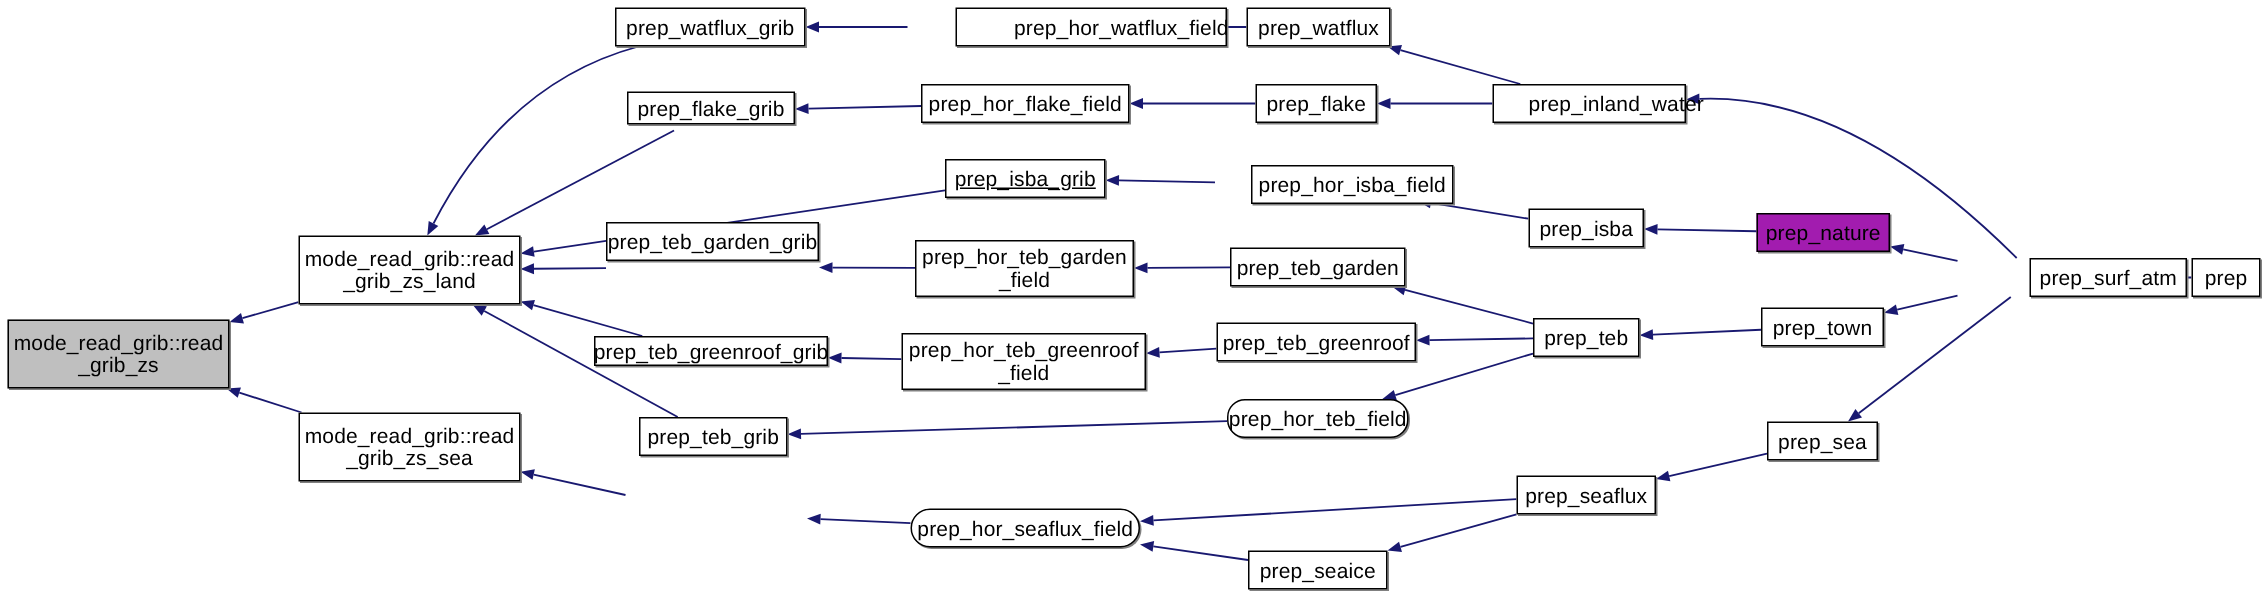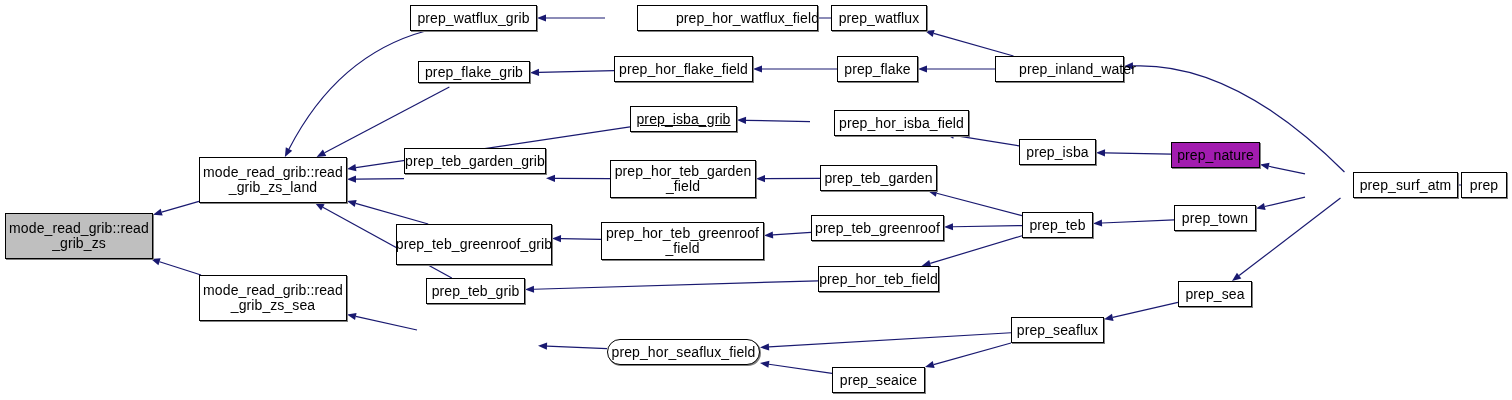--- a/index.html
+++ b/index.html
@@ -126,30 +126,30 @@
 <div class="node current" style="left: 5px; top: 213px; width: 148px; height: 46px; background: rgb(191, 191, 191); border-color: rgb(0, 0, 0);">mode_read_grib::read
 _grib_zs</div>
     <div class="node" style="left: 199px; top: 157px; width: 148px; height: 46px; background: rgb(255, 255, 255); border-color: rgb(0, 0, 0);">mode_read_grib::read
 _grib_zs_land</div>
     <div class="node" style="left: 199px; top: 275px; width: 148px; height: 46px; background: rgb(255, 255, 255); border-color: rgb(0, 0, 0);">mode_read_grib::read
 _grib_zs_sea</div>
     <div class="node" style="left: 410px; top: 5px; width: 127px; height: 26px; background: rgb(255, 255, 255); border-color: rgb(0, 0, 0);">prep_watflux_grib</div>
     <div class="node" style="left: 418px; top: 61px; width: 112px; height: 22px; background: rgb(255, 255, 255); border-color: rgb(0, 0, 0);">prep_flake_grib</div>
     <div class="node" style="left: 630px; top: 106px; width: 107px; height: 26px; background: rgb(255, 255, 255); border-color: rgb(0, 0, 0); text-decoration: underline;">prep_isba_grib</div>
     <div class="node" style="left: 404px; top: 148px; width: 142px; height: 26px; background: rgb(255, 255, 255); border-color: rgb(0, 0, 0);">prep_teb_garden_grib</div>
-    <div class="node" style="left: 396px; top: 224px; width: 156px; height: 41px; background: rgb(255, 255, 255); border-color: rgb(0, 0, 0);">prep_teb_greenroof_grib</div>
+    <div class="node" style="left: 396px; top: 224px; width: 156px; height: 20px; background: rgb(255, 255, 255); border-color: rgb(0, 0, 0);">prep_teb_greenroof_grib</div>
     <div class="node" style="left: 426px; top: 278px; width: 99px; height: 26px; background: rgb(255, 255, 255); border-color: rgb(0, 0, 0);">prep_teb_grib</div>
     <div class="node" style="left: 637px; top: 5px; width: 181px; height: 26px; background: rgb(255, 255, 255); border-color: rgb(0, 0, 0); padding-left: 40px;">prep_hor_watflux_field</div>
     <div class="node" style="left: 614px; top: 56px; width: 139px; height: 26px; background: rgb(255, 255, 255); border-color: rgb(0, 0, 0);">prep_hor_flake_field</div>
     <div class="node" style="left: 810px; top: 110px; width: 135px; height: 26px; background: rgb(255, 255, 255); border-color: rgb(0, 0, 0); margin-left: 24px;">prep_hor_isba_field</div>
     <div class="node" style="left: 610px; top: 160px; width: 146px; height: 38px; background: rgb(255, 255, 255); border-color: rgb(0, 0, 0);">prep_hor_teb_garden
 _field</div>
     <div class="node" style="left: 601px; top: 222px; width: 163px; height: 38px; background: rgb(255, 255, 255); border-color: rgb(0, 0, 0);">prep_hor_teb_greenroof
 _field</div>
-    <div class="node" style="left: 818px; top: 266px; width: 121px; height: 26px; background: rgb(255, 255, 255); border-color: rgb(0, 0, 0);">prep_hor_teb_field</div>
+    <div class="node" style="left: 818px; top: 266px; width: 121px; height: 26px; background: rgb(255, 255, 255); border-color: rgb(0, 0, 0); border-radius: 12px;">prep_hor_teb_field</div>
     <div class="node" style="left: 607px; top: 339px; width: 153px; height: 26px; background: rgb(255, 255, 255); border-color: rgb(0, 0, 0); border-radius: 13px;">prep_hor_seaflux_field</div>
     <div class="node" style="left: 831px; top: 5px; width: 96px; height: 26px; background: rgb(255, 255, 255); border-color: rgb(0, 0, 0);">prep_watflux</div>
     <div class="node" style="left: 837px; top: 56px; width: 81px; height: 26px; background: rgb(255, 255, 255); border-color: rgb(0, 0, 0);">prep_flake</div>
     <div class="node" style="left: 820px; top: 165px; width: 117px; height: 26px; background: rgb(255, 255, 255); border-color: rgb(0, 0, 0);">prep_teb_garden</div>
     <div class="node" style="left: 811px; top: 215px; width: 133px; height: 26px; background: rgb(255, 255, 255); border-color: rgb(0, 0, 0);">prep_teb_greenroof</div>
     <div class="node" style="left: 832px; top: 367px; width: 93px; height: 26px; background: rgb(255, 255, 255); border-color: rgb(0, 0, 0);">prep_seaice</div>
     <div class="node" style="left: 995px; top: 56px; width: 129px; height: 26px; background: rgb(255, 255, 255); border-color: rgb(0, 0, 0); padding-left: 36px;">prep_inland_water</div>
     <div class="node" style="left: 1019px; top: 139px; width: 77px; height: 26px; background: rgb(255, 255, 255); border-color: rgb(0, 0, 0);">prep_isba</div>
     <div class="node" style="left: 1022px; top: 212px; width: 71px; height: 26px; background: rgb(255, 255, 255); border-color: rgb(0, 0, 0); text-align: right;">prep_teb</div>
     <div class="node" style="left: 1011px; top: 317px; width: 93px; height: 26px; background: rgb(255, 255, 255); border-color: rgb(0, 0, 0);">prep_seaflux</div>

